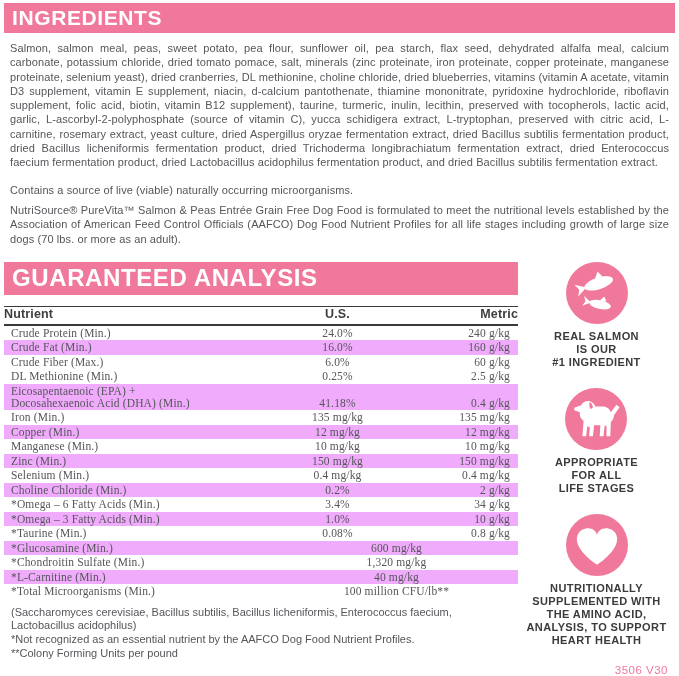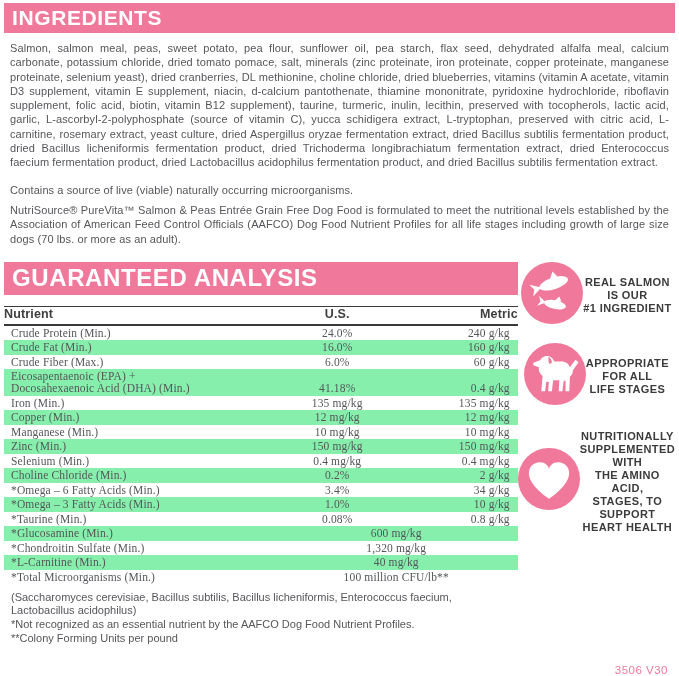--- a/index.html
+++ b/index.html
@@ -62,34 +62,34 @@
     color: #3E3E40;
     border-top: 1.5px solid #3A3A3C;
     border-bottom: 2.5px solid #3A3A3C;
     padding: 0 0 3px 0;
   }
   th.col-label, td.col-label { text-align: left; padding-left: 7px; }
   th.col-us, td.col-us { text-align: center; width: 125px; }
   th.col-metric, td.col-metric { text-align: right; width: 118px; padding-right: 8px; }
   td.col-span { text-align: center; }
   table.ga-table td { padding-top: 1px; padding-bottom: 1.5px; vertical-align: bottom; font-family: Liberation Serif, serif; }
-  tr.alt { background: #86efac; }
+  tr.alt { background: #f0abfc; }
   td.col-label .l2 { display: block; }
 
   .footnotes { margin-top: 7px; padding-left: 7px; font-size: 11px; line-height: 13px; color: #55565A; max-width: 478px; }
   .footnotes p { margin-top: 1px; }
   .footnotes p:first-child { margin-top: 0; }
 
   .sidebar {
     flex: 1;
     display: flex;
     flex-direction: column;
     align-items: center;
   }
-  .badge { display: flex; flex-direction: row; align-items: center; text-align: center; }
+  .badge { display: flex; flex-direction: column; align-items: center; text-align: center; }
   .badge + .badge { margin-top: 19px; }
   .badge-icon svg { width: 62px; height: 62px; display: block; }
   .badge-caption {
     margin-top: 6px;
     font-size: 11px;
     font-weight: bold;
     line-height: 13px;
     color: #3B3B3D;
     letter-spacing: 0.4px;
   }
@@ -138,20 +138,25 @@
             </tr>
             <tr class="alt">
               <td class="col-label">Crude Fat (Min.)</td>
               <td class="col-us">16.0%</td>
               <td class="col-metric">160 g/kg</td>
             </tr>
             <tr>
               <td class="col-label">Crude Fiber (Max.)</td>
               <td class="col-us">6.0%</td>
               <td class="col-metric">60 g/kg</td>
+            </tr>
+            <tr>
+              <td class="col-label">DL Methionine (Min.)</td>
+              <td class="col-us">0.25%</td>
+              <td class="col-metric">2.5 g/kg</td>
             </tr>
             <tr class="alt">
               <td class="col-label">
                 <span class="l2">Eicosapentaenoic (EPA) +</span>
                 <span class="l2">Docosahexaenoic Acid (DHA) (Min.)</span>
               </td>
               <td class="col-us">41.18%</td>
               <td class="col-metric">0.4 g/kg</td>
             </tr>
             <tr>
@@ -268,21 +273,21 @@
         <span class="badge-icon">
           <svg viewBox="0 0 100 100">
             <circle cx="50" cy="50" r="50" fill="#F0789B"></circle>
             <path fill="#ffffff" d="M50 82 C24 64 13 46 19 33 C24 23 38 20 46 27 C48.5 29 50 32 50 35 C50 32 51.5 29 54 27 C62 20 76 23 81 33 C87 46 76 64 50 82 Z"></path>
           </svg>
         </span>
         <div class="badge-caption">
             <div>NUTRITIONALLY</div>
             <div>SUPPLEMENTED WITH</div>
             <div>THE AMINO ACID,</div>
-            <div>STAGES, TO SUPPORT</div>
+            <div>ANALYSIS, TO SUPPORT</div>
             <div>HEART HEALTH</div>
           </div>
       </div>
 
       <div class="product-code">3506 V30</div>
     </div>
 
   </div>
 </div>
 

